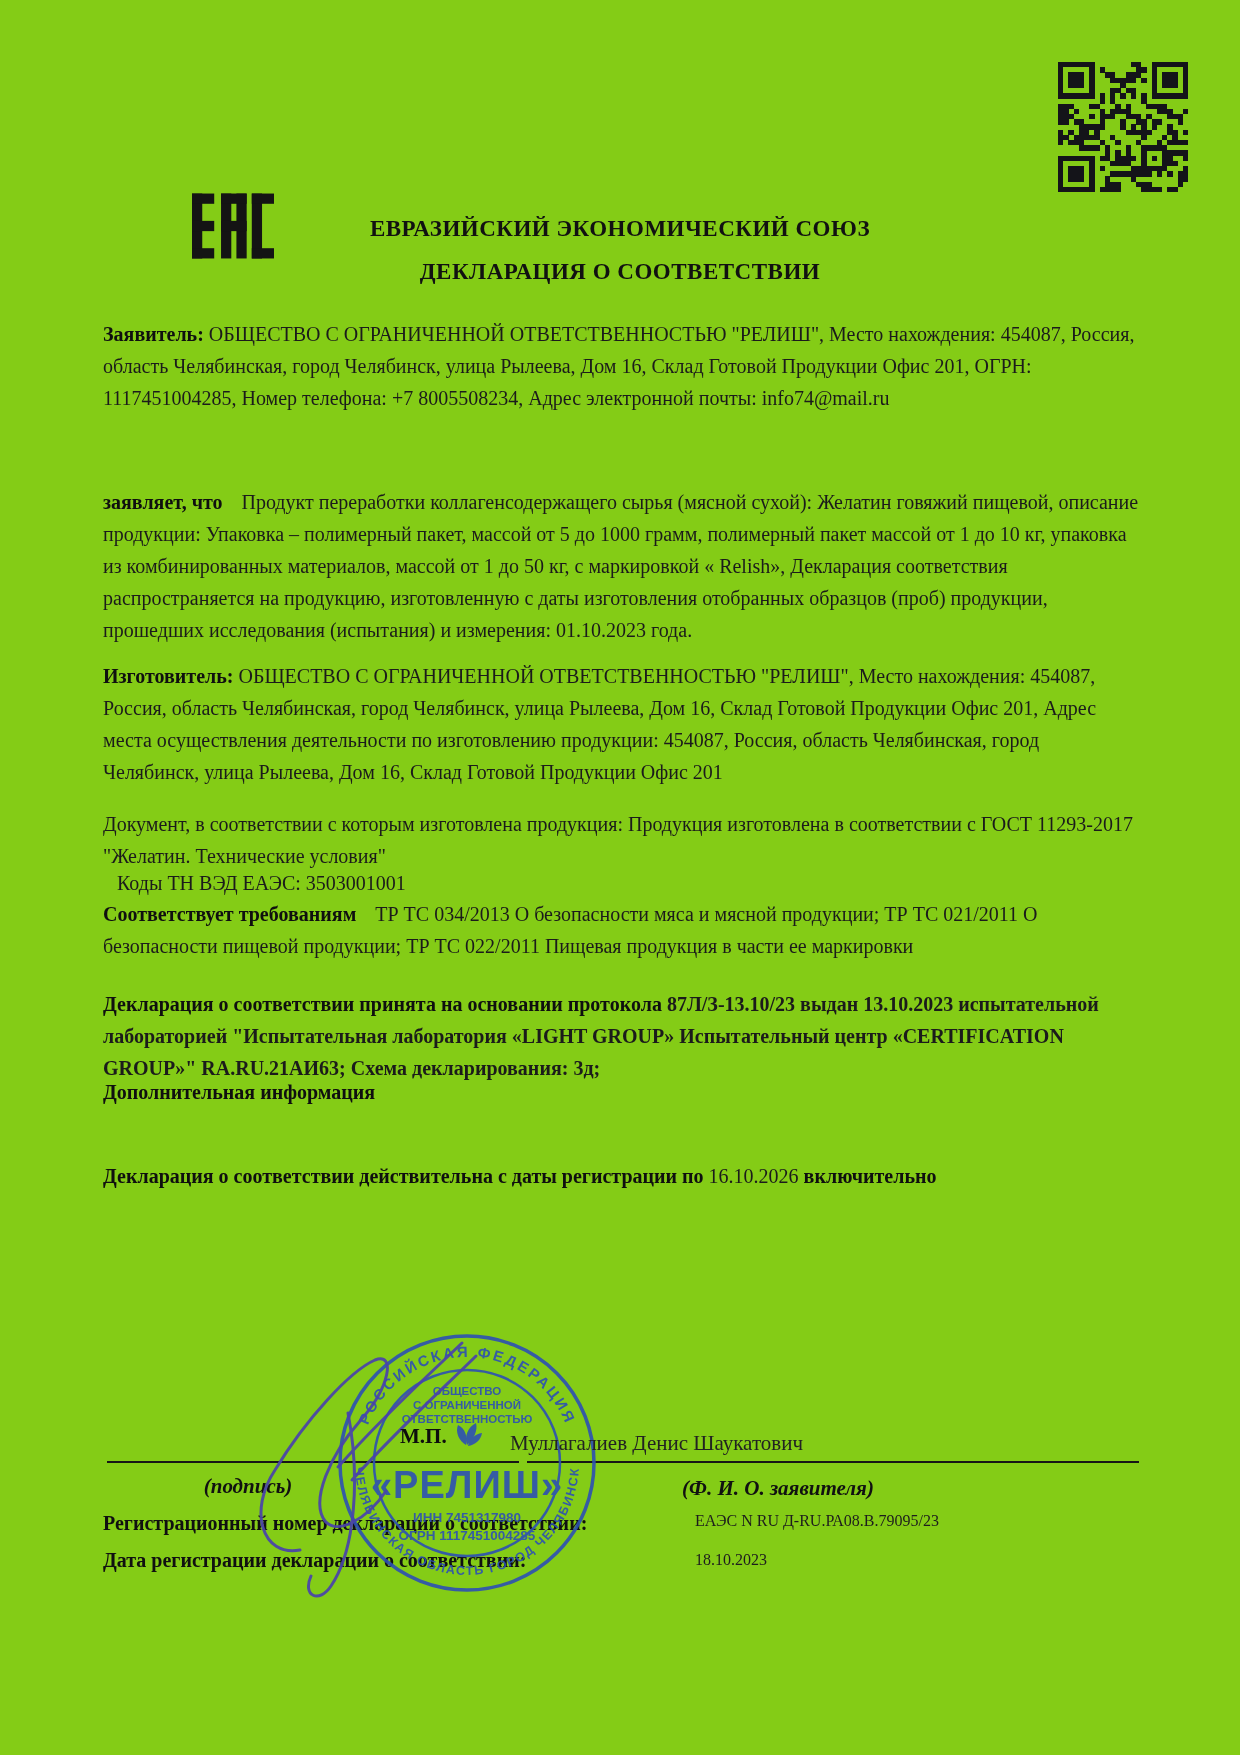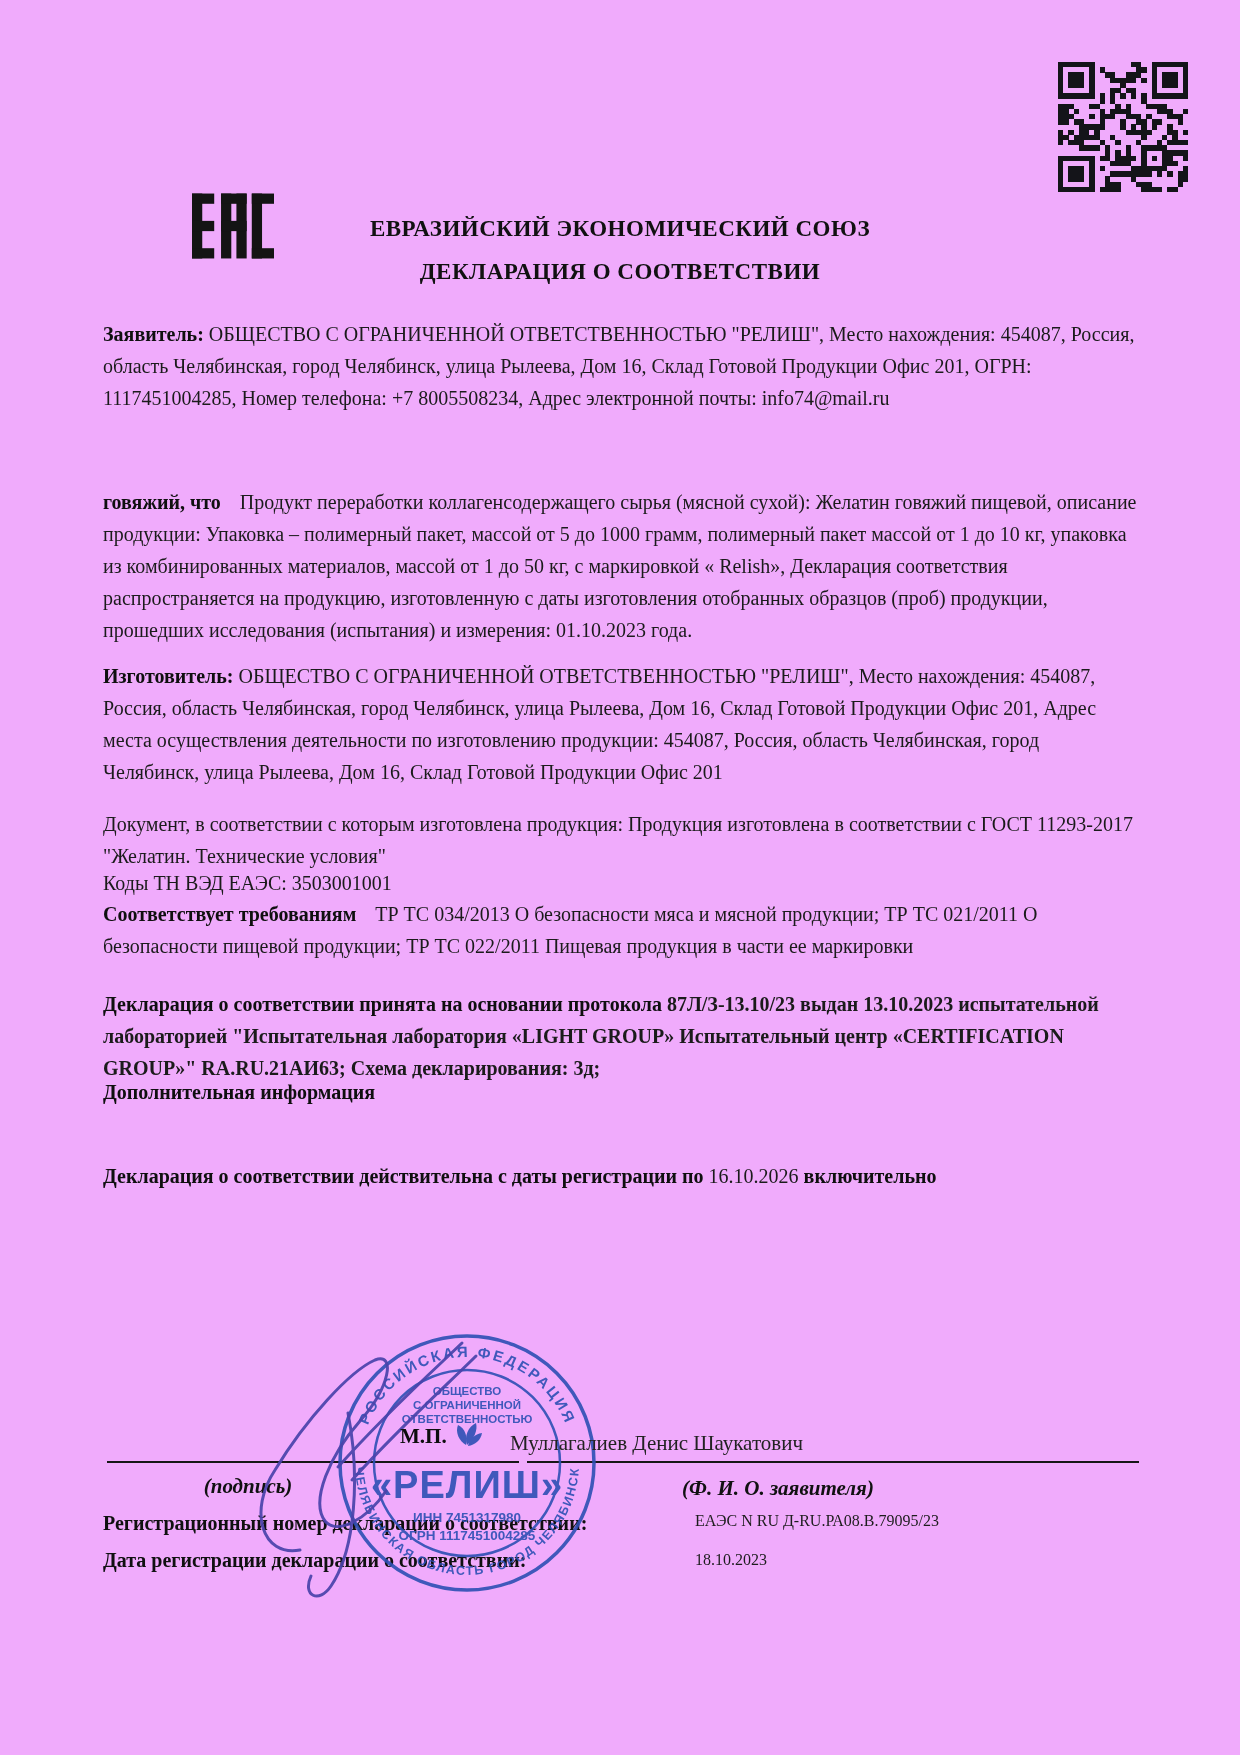--- a/index.html
+++ b/index.html
@@ -1,21 +1,21 @@
 <!DOCTYPE html>
 <html><head>
 <meta charset="utf-8">
 <style>
   html,body{margin:0;padding:0;}
   body{background:#e9e9e9;}
   .page{
     position:relative;
     width:1240px;height:1755px;
     margin:0 auto;
-    background:#f0abfc;
+    background:#84cc16;
     overflow:hidden;
     font-family:"Liberation Serif", serif;
     color:#1b1b1b;
   }
   .abs{position:absolute;}
   .title{
     left:0;right:0;text-align:center;
     font-weight:bold;font-size:23px;letter-spacing:.5px;
     color:#111;
   }
@@ -367,34 +367,34 @@
   <div class="abs title" style="top:216px;">ЕВРАЗИЙСКИЙ ЭКОНОМИЧЕСКИЙ СОЮЗ</div>
   <div class="abs title" style="top:259px;">ДЕКЛАРАЦИЯ О СООТВЕТСТВИИ</div>
 
   <div class="abs para" style="top:318px;">
     <b>Заявитель:</b>
     <span>ОБЩЕСТВО С ОГРАНИЧЕННОЙ ОТВЕТСТВЕННОСТЬЮ "РЕЛИШ", Место нахождения: 454087, Россия, область Челябинская, город Челябинск, улица Рылеева, Дом 16, Склад Готовой Продукции Офис 201, ОГРН: 1117451004285, Номер телефона: +7 8005508234, Адрес электронной почты: info74@mail.ru</span>
   </div>
 
 
   <div class="abs para" style="top:486px;">
-    <b class="gap-after">говяжий, что</b>
+    <b class="gap-after">заявляет, что</b>
     <span>Продукт переработки коллагенсодержащего сырья (мясной сухой): Желатин говяжий пищевой, описание продукции: Упаковка – полимерный пакет, массой от 5 до 1000 грамм, полимерный пакет массой от 1 до 10 кг, упаковка из комбинированных материалов, массой от 1 до 50 кг, с маркировкой « Relish», Декларация соответствия распространяется на продукцию, изготовленную с даты изготовления отобранных образцов (проб) продукции, прошедших исследования (испытания) и измерения: 01.10.2023 года.</span>
   </div>
 
   <div class="abs para" style="top:660px;">
     <b>Изготовитель:</b>
     <span>ОБЩЕСТВО С ОГРАНИЧЕННОЙ ОТВЕТСТВЕННОСТЬЮ "РЕЛИШ", Место нахождения: 454087, Россия, область Челябинская, город Челябинск, улица Рылеева, Дом 16, Склад Готовой Продукции Офис 201, Адрес места осуществления деятельности по изготовлению продукции: 454087, Россия, область Челябинская, город Челябинск, улица Рылеева, Дом 16, Склад Готовой Продукции Офис 201</span>
   </div>
 
   <div class="abs para" style="top:808px;">
     <span>Документ, в соответствии с которым изготовлена продукция: Продукция изготовлена в соответствии с ГОСТ 11293-2017 "Желатин. Технические условия"</span>
   </div>
 
-  <div class="abs para" style="top:867px;">
+  <div class="abs para" style="top:867px;margin-left:14px;">
     <span>Коды ТН ВЭД ЕАЭС: 3503001001</span>
   </div>
 
   <div class="abs para" style="top:898px;">
     <b class="gap-after">Соответствует требованиям</b>
     <span>ТР ТС 034/2013 О безопасности мяса и мясной продукции; ТР ТС 021/2011 О безопасности пищевой продукции; ТР ТС 022/2011 Пищевая продукция в части ее маркировки</span>
   </div>
 
   <div class="abs para" style="top:988px;font-weight:bold;">
     <b>Декларация о соответствии принята на основании протокола</b>

